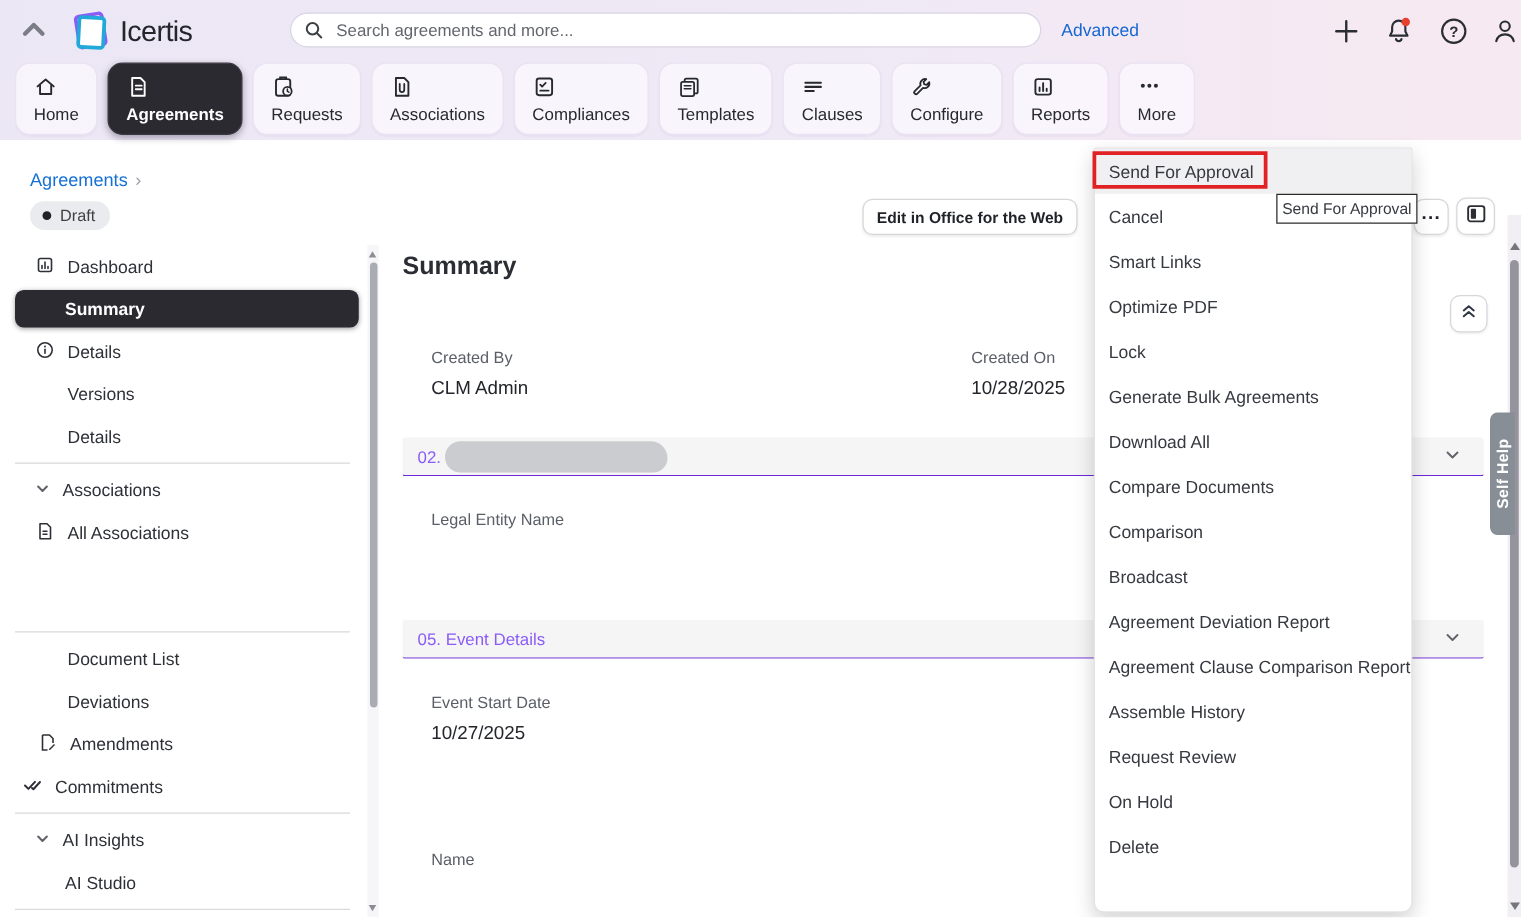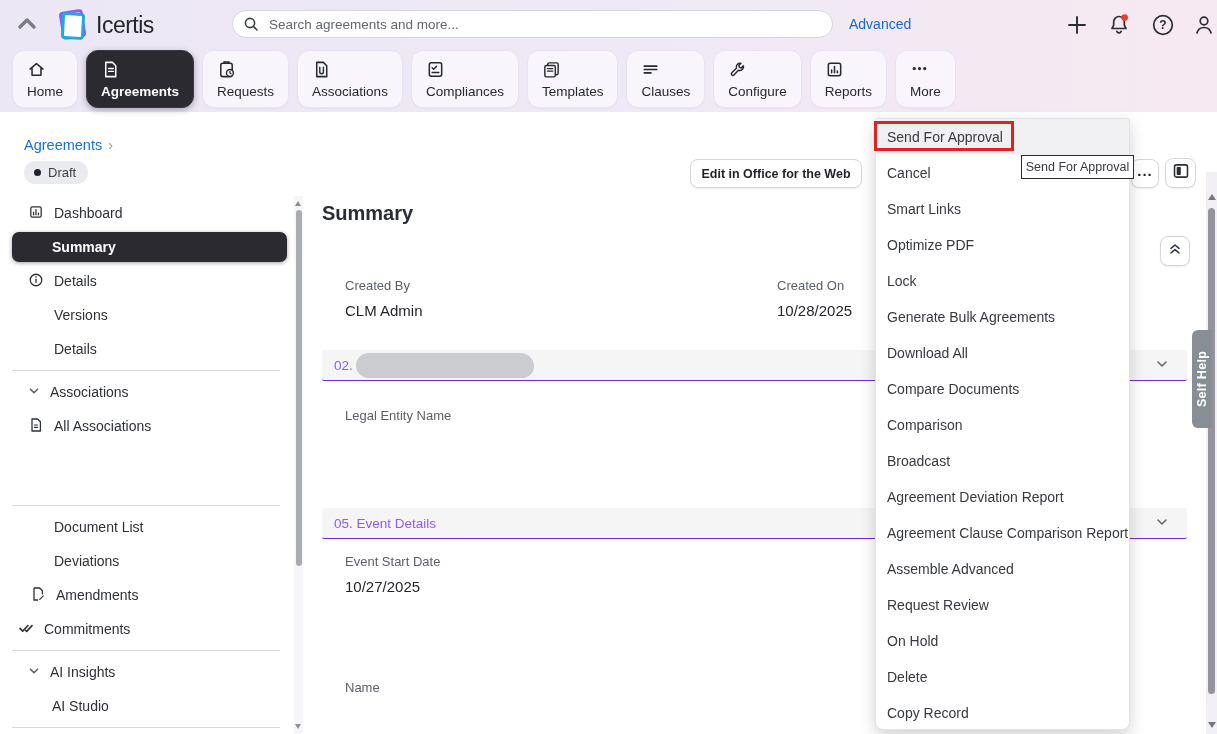--- a/index.html
+++ b/index.html
@@ -375,21 +375,21 @@
     <div class="section-bar" style="top:154px;">
       <span>02.</span>
       <span class="redact"></span>
       <span class="chev"><svg width="14" height="14" viewBox="0 0 14 14">
             <path d="M3 5l4 4 4-4" fill="none" stroke="#5f6368" stroke-width="1.5" stroke-linecap="round" stroke-linejoin="round"></path>
           </svg></span>
     </div>
 
     <div class="f-label" style="left:23px; top:212px;">Legal Entity Name</div>
 
-    <div class="section-bar" style="top:312px;">
+    <div class="section-bar" style="top:300px;">
       <span>05. Event Details</span>
       <span class="chev"><svg width="14" height="14" viewBox="0 0 14 14">
             <path d="M3 5l4 4 4-4" fill="none" stroke="#5f6368" stroke-width="1.5" stroke-linecap="round" stroke-linejoin="round"></path>
           </svg></span>
     </div>
 
     <div class="f-label" style="left:23px; top:358px;">Event Start Date</div>
     <div class="f-value" style="left:23px; top:382px;">10/27/2025</div>
 
     <div class="f-label" style="left:23px; top:484px;">Name</div>
@@ -427,33 +427,30 @@
     <div class="menu-item">
         <span>Broadcast</span>
       </div>
     <div class="menu-item">
         <span>Agreement Deviation Report</span>
       </div>
     <div class="menu-item">
         <span>Agreement Clause Comparison Report</span>
       </div>
     <div class="menu-item">
-        <span>Assemble Advanced</span>
+        <span>Assemble History</span>
       </div>
     <div class="menu-item">
         <span>Request Review</span>
       </div>
     <div class="menu-item">
         <span>On Hold</span>
       </div>
     <div class="menu-item">
         <span>Delete</span>
-      </div>
-    <div class="menu-item">
-        <span>Copy Record</span>
       </div>
   </div>
 
   <div class="tooltip">
     <span>Send For Approval</span>
   </div>
 
   <div class="selfhelp">
     <span>Self Help</span>
   </div>

